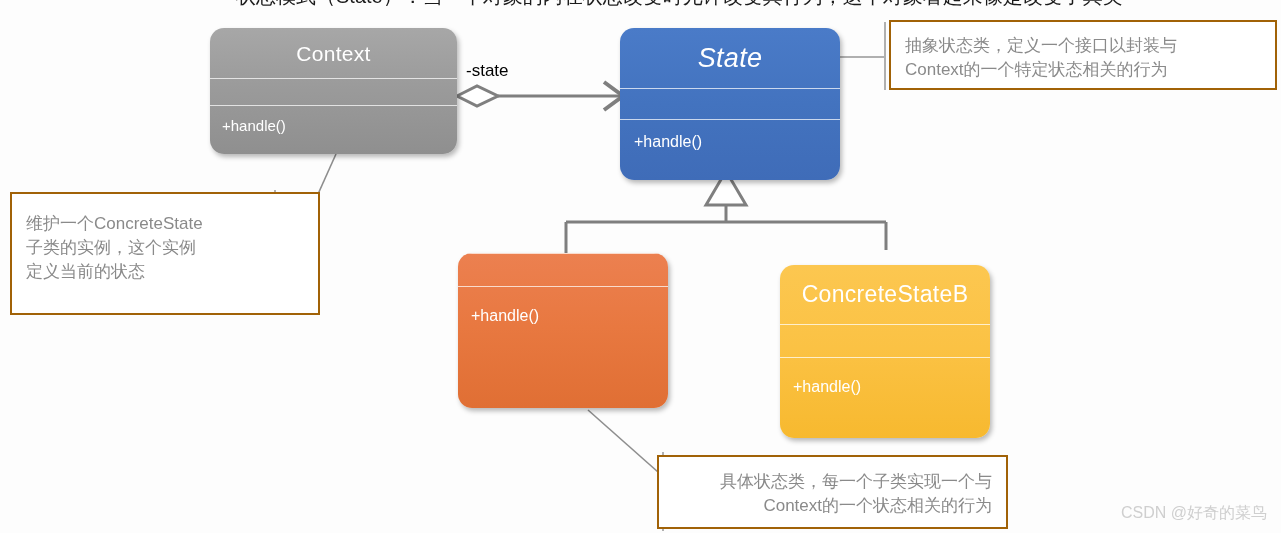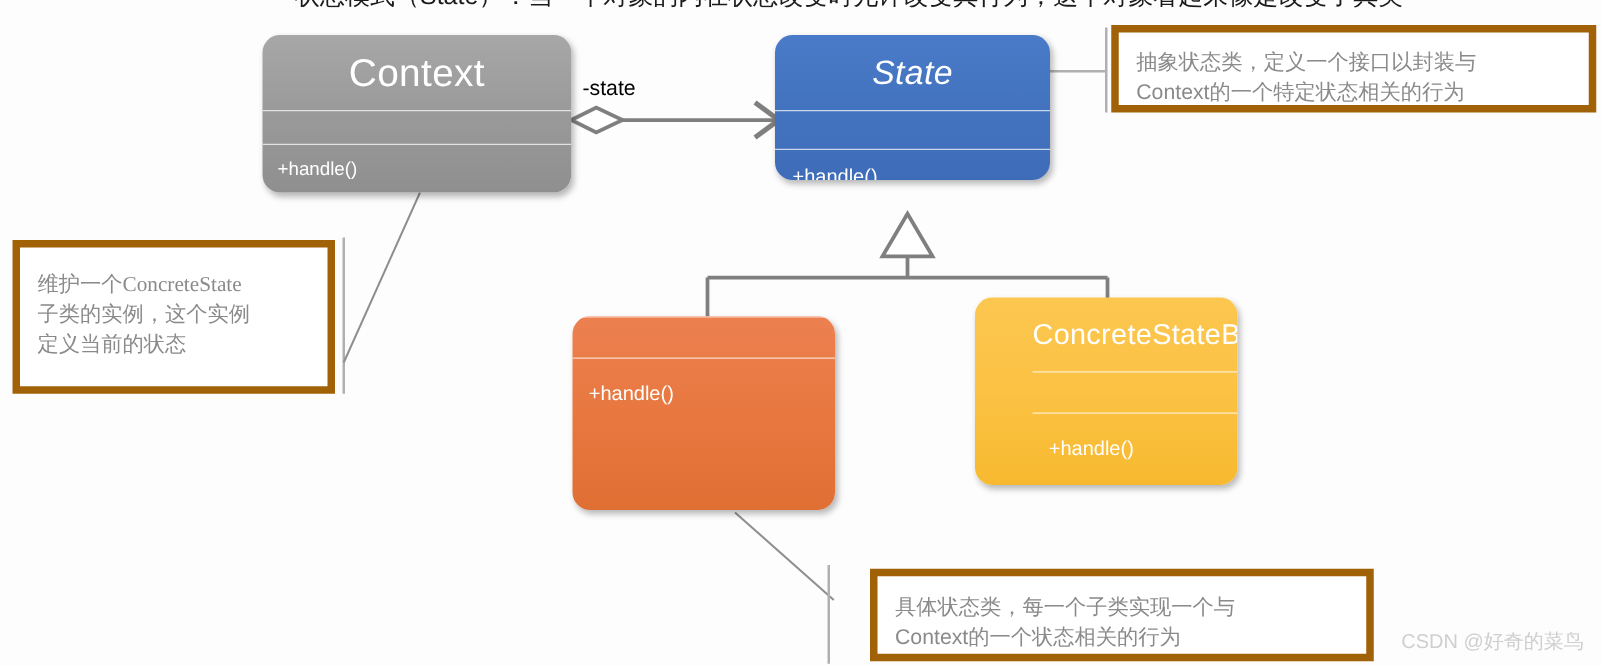--- a/index.html
+++ b/index.html
@@ -56,37 +56,37 @@
 
   
   #class-context {
     left: 210px;
     top: 28px;
     width: 247px;
     height: 126px;
     background: linear-gradient(to bottom, #a7a7a7 0%, #9b9b9b 45%, #8f8f8f 100%);
   }
   #class-context .uml-title {
-    font-size: 31px;
+    font-size: 21px;
     line-height: 1;
     padding-top: 15px;
     padding-bottom: 14px;
   }
   #class-context .uml-attrs { height: 26px; }
   #class-context .uml-ops {
     font-size: 15px;
     padding: 11px 0 0 12px;
   }
 
   
   #class-state {
     left: 620px;
     top: 28px;
     width: 220px;
-    height: 116px;
+    height: 152px;
     background: linear-gradient(to bottom, #4a7bc8 0%, #4373bf 50%, #3f6cb8 100%);
   }
   #class-state .uml-title {
     font-size: 27px;
     font-style: italic;
     line-height: 1;
     padding-top: 17px;
     padding-bottom: 16px;
   }
   #class-state .uml-attrs { height: 30px; }
@@ -111,71 +111,70 @@
   }
   #class-concrete-a .uml-attrs { height: 32px; }
   #class-concrete-a .uml-ops {
     font-size: 16px;
     padding: 20px 0 0 13px;
   }
 
   
   #class-concrete-b {
     left: 780px;
-    top: 238px;
+    top: 265px;
     width: 210px;
-    height: 150px;
+    height: 173px;
     background: linear-gradient(to bottom, #fcc750 0%, #fbc244 48%, #f7b92f 100%);
-    padding-left: 46px;
   }
   #class-concrete-b .uml-title {
     font-size: 23px;
     line-height: 1;
     padding-top: 18px;
     padding-bottom: 18px;
   }
   #class-concrete-b .uml-attrs { height: 32px; }
   #class-concrete-b .uml-ops {
     font-size: 16px;
     padding: 20px 0 0 13px;
   }
 
   
   .note-box {
     position: absolute;
-    border: 6px solid #a16207;
+    border: 2px solid #a16207;
     background: #ffffff;
     color: #8a8a8a;
     font-size: 17px;
     line-height: 1.42;
     box-sizing: border-box;
     padding: 10px 14px;
     white-space: pre-line;
   }
   #note-state {
     left: 889px;
     top: 20px;
     width: 388px;
     height: 70px;
     padding-top: 12px;
   }
   #note-context {
     left: 10px;
     top: 192px;
-    width: 258px;
+    width: 310px;
     height: 123px;
     padding-top: 18px;
-    font-family: Liberation Serif, serif;
   }
   #note-concrete {
-    left: 696px;
+    left: 657px;
     top: 455px;
-    width: 403px;
+    width: 351px;
     height: 74px;
     padding-top: 13px;
+    text-align: right;
   }
 
   
   .edge-label {
     position: absolute;
     color: #000000;
     font-size: 17px;
     white-space: nowrap;
   }
   #label-state-role {

